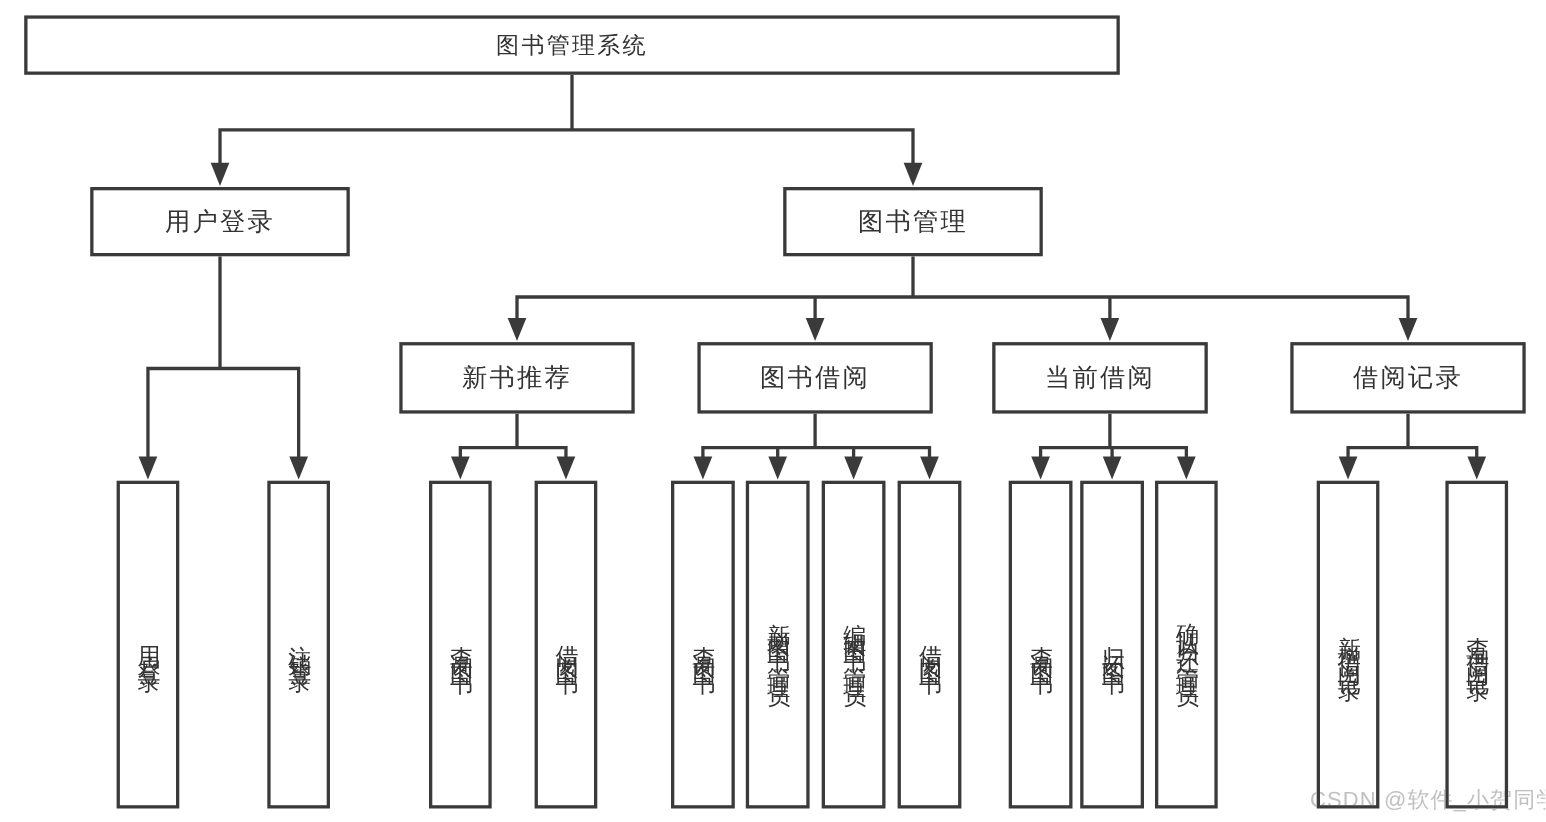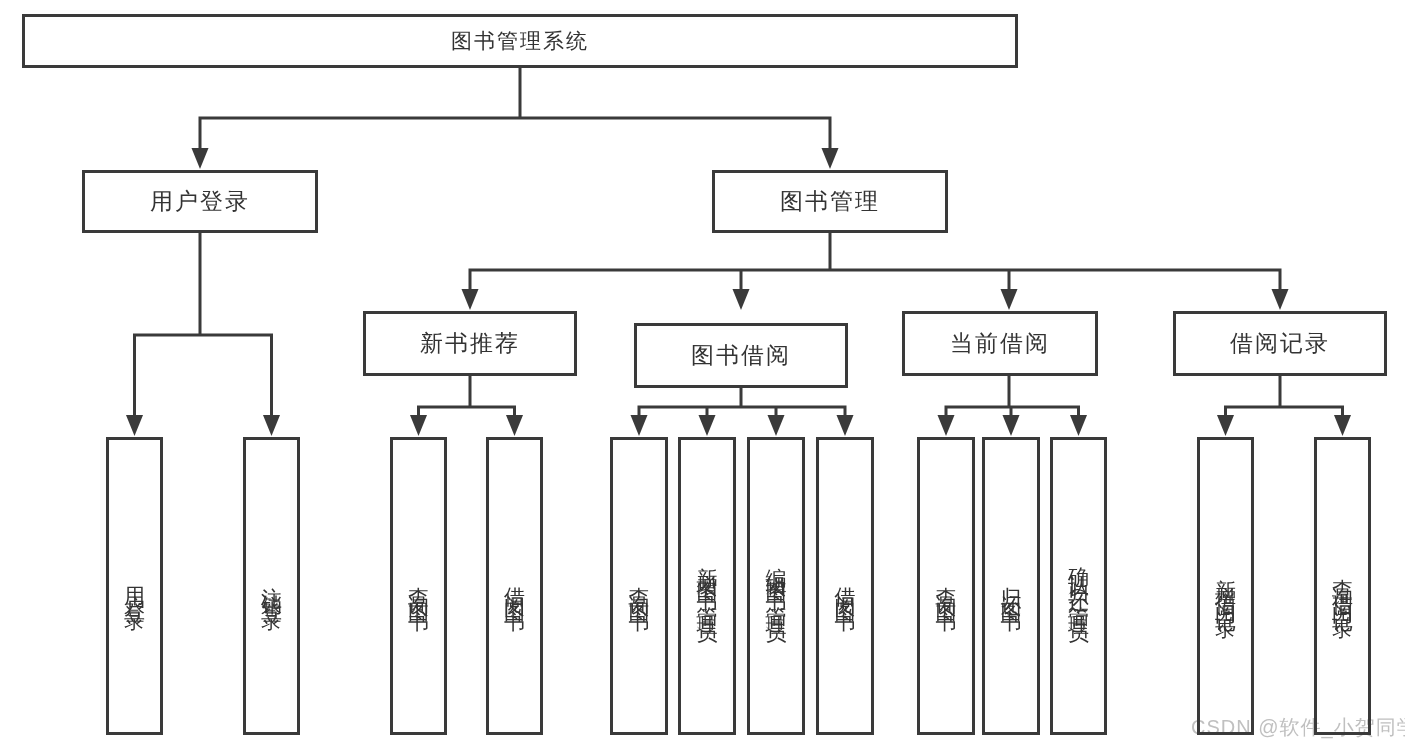--- a/index.html
+++ b/index.html
@@ -77,21 +77,21 @@
       <polygon points="1334,415 1351,415 1342.5,436"></polygon>
     </g>
   </svg>
 
   <div class="node h-node root-node" style="left:22px;top:14px;width:996px;height:54px;">图书管理系统</div>
 
   <div class="node h-node l2-node" style="left:82px;top:170px;width:236px;height:63px;">用户登录</div>
   <div class="node h-node l3-node" style="left:363px;top:311px;width:214px;height:65px;">新书推荐</div>
 
   <div class="node h-node l2-node" style="left:712px;top:170px;width:236px;height:63px;">图书管理</div>
-  <div class="node h-node l3-node" style="left:634px;top:311px;width:214px;height:65px;margin-top:12px;">图书借阅</div>
+  <div class="node h-node l3-node" style="left:634px;top:311px;width:214px;height:65px;">图书借阅</div>
   <div class="node h-node l3-node" style="left:902px;top:311px;width:196px;height:65px;">当前借阅</div>
   <div class="node h-node l3-node" style="left:1173px;top:311px;width:214px;height:65px;">借阅记录</div>
 
   <div class="node leaf" style="left:106px;top:437px;width:57px;height:298px;">
     <span class="vtext">用户登录</span>
   </div>
   <div class="node leaf" style="left:243px;top:437px;width:57px;height:298px;">
     <span class="vtext">注销登录</span>
   </div>
 

